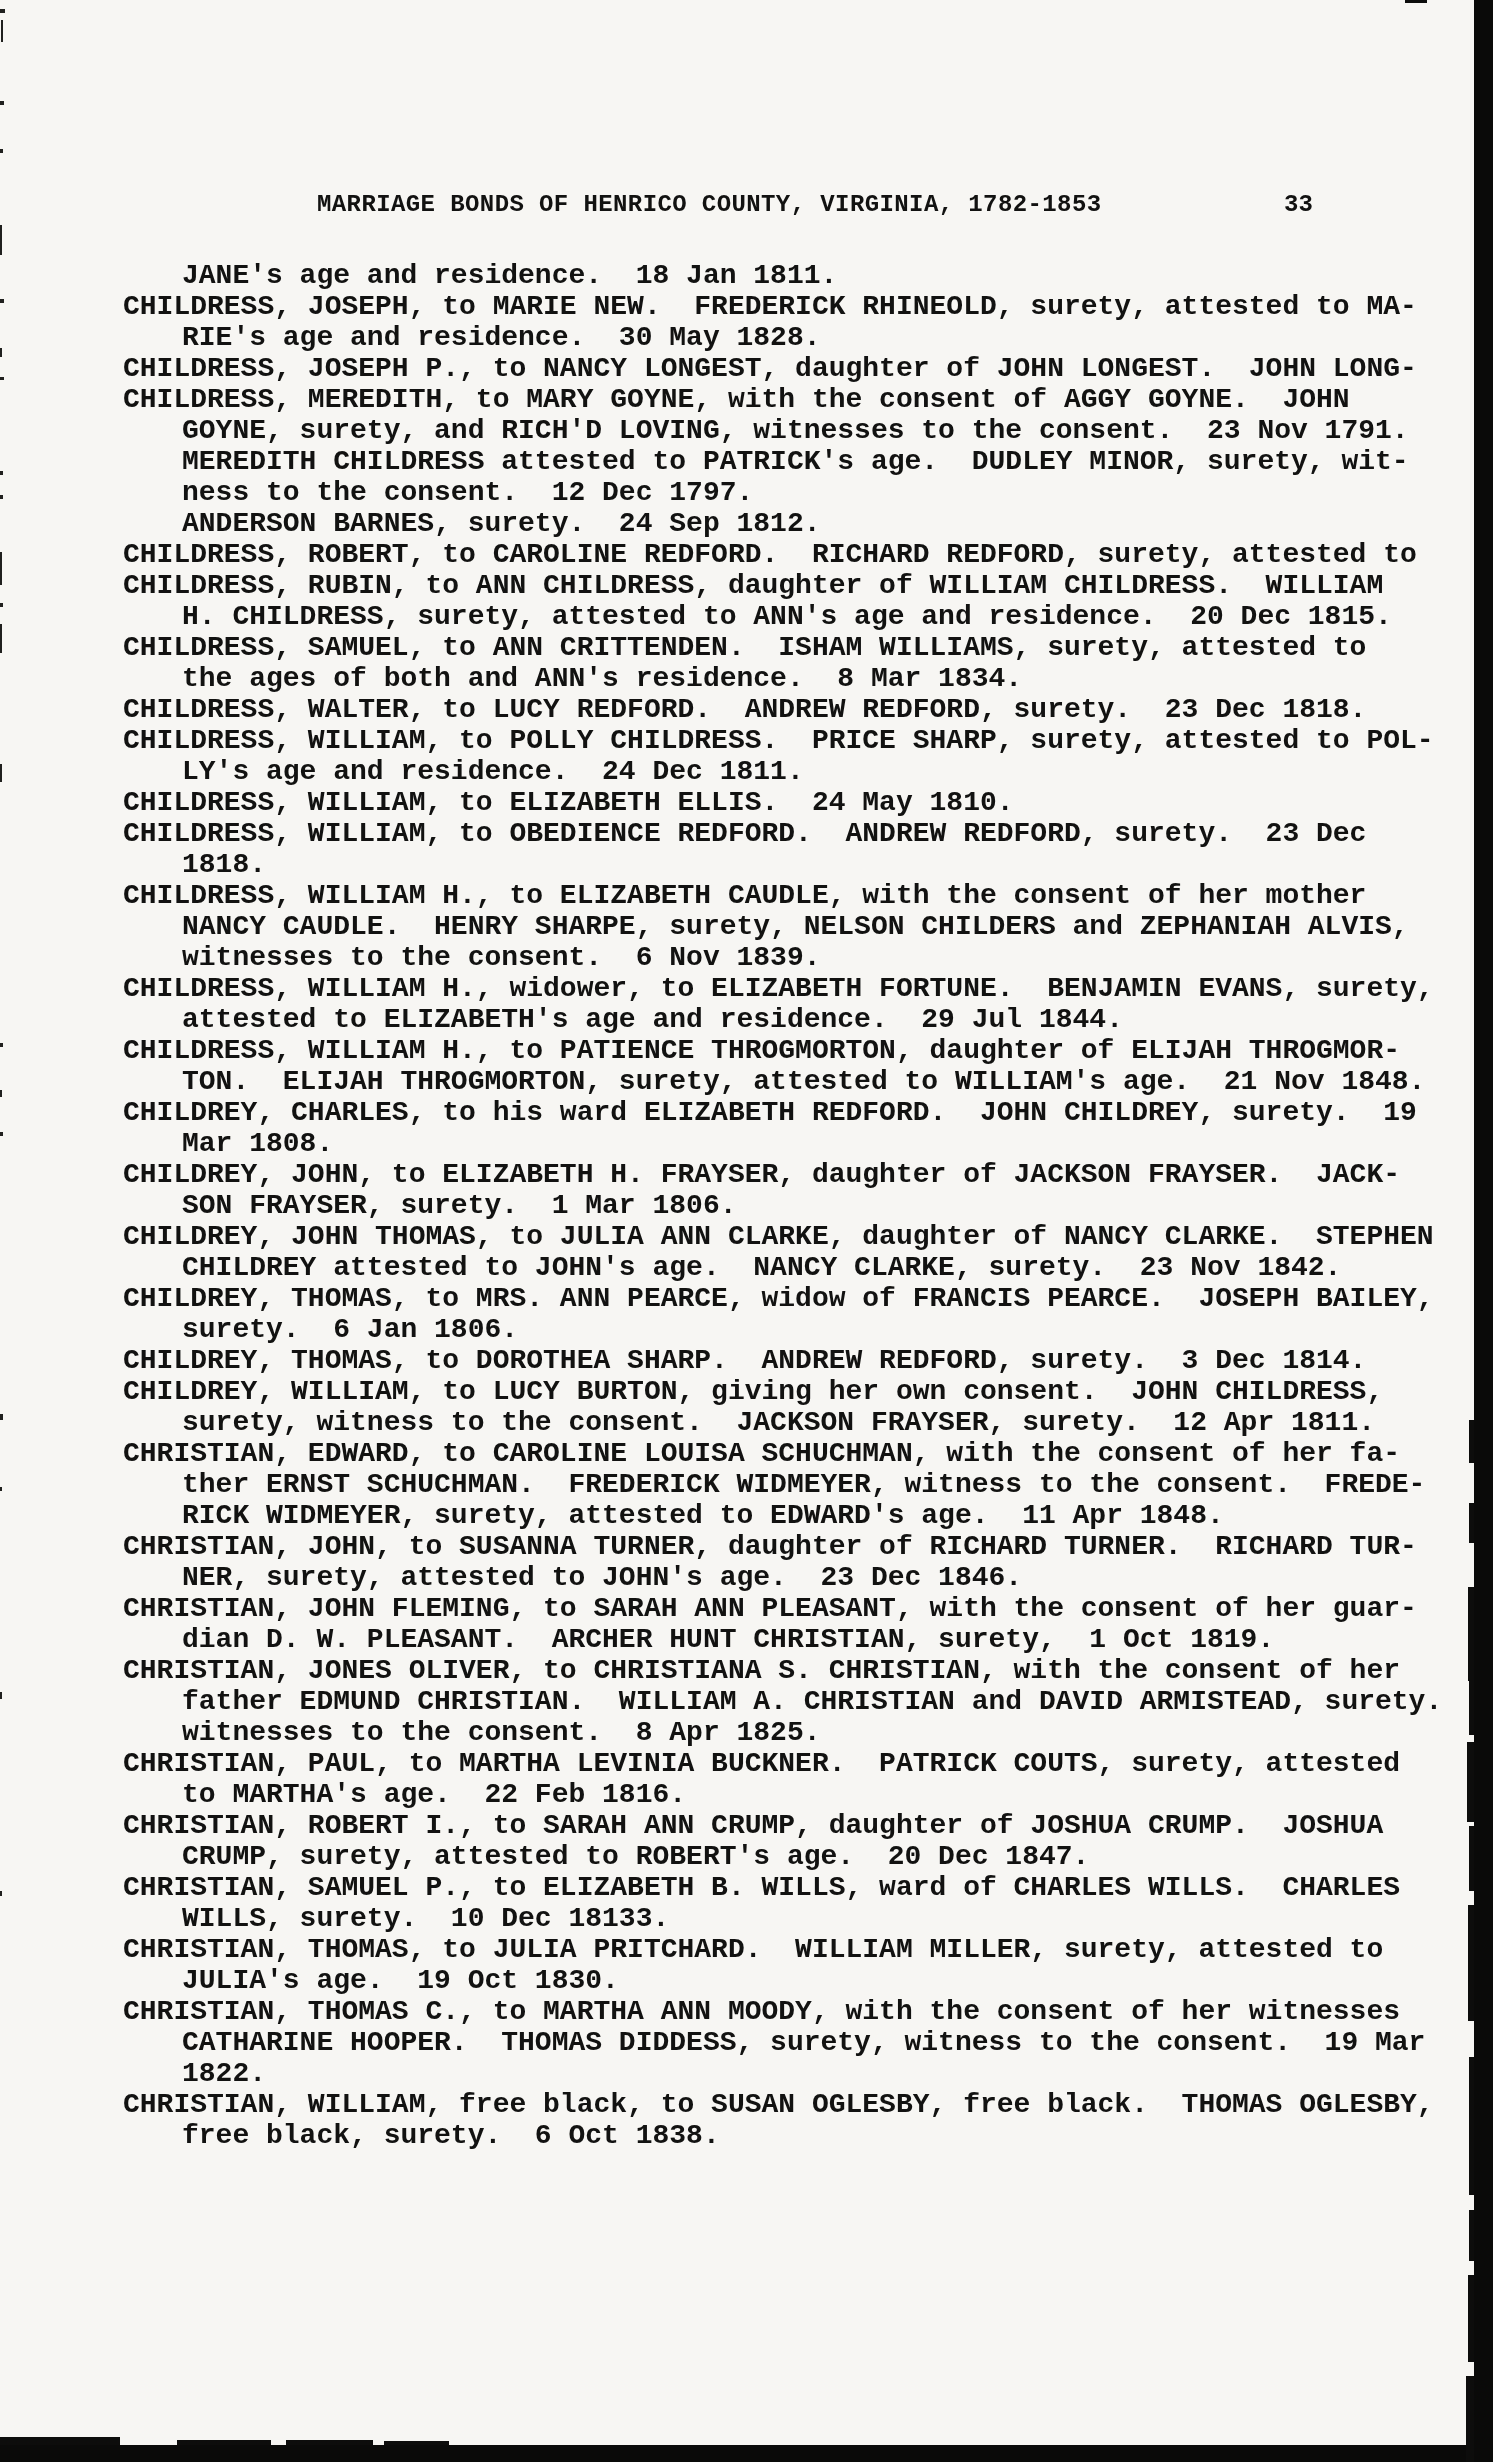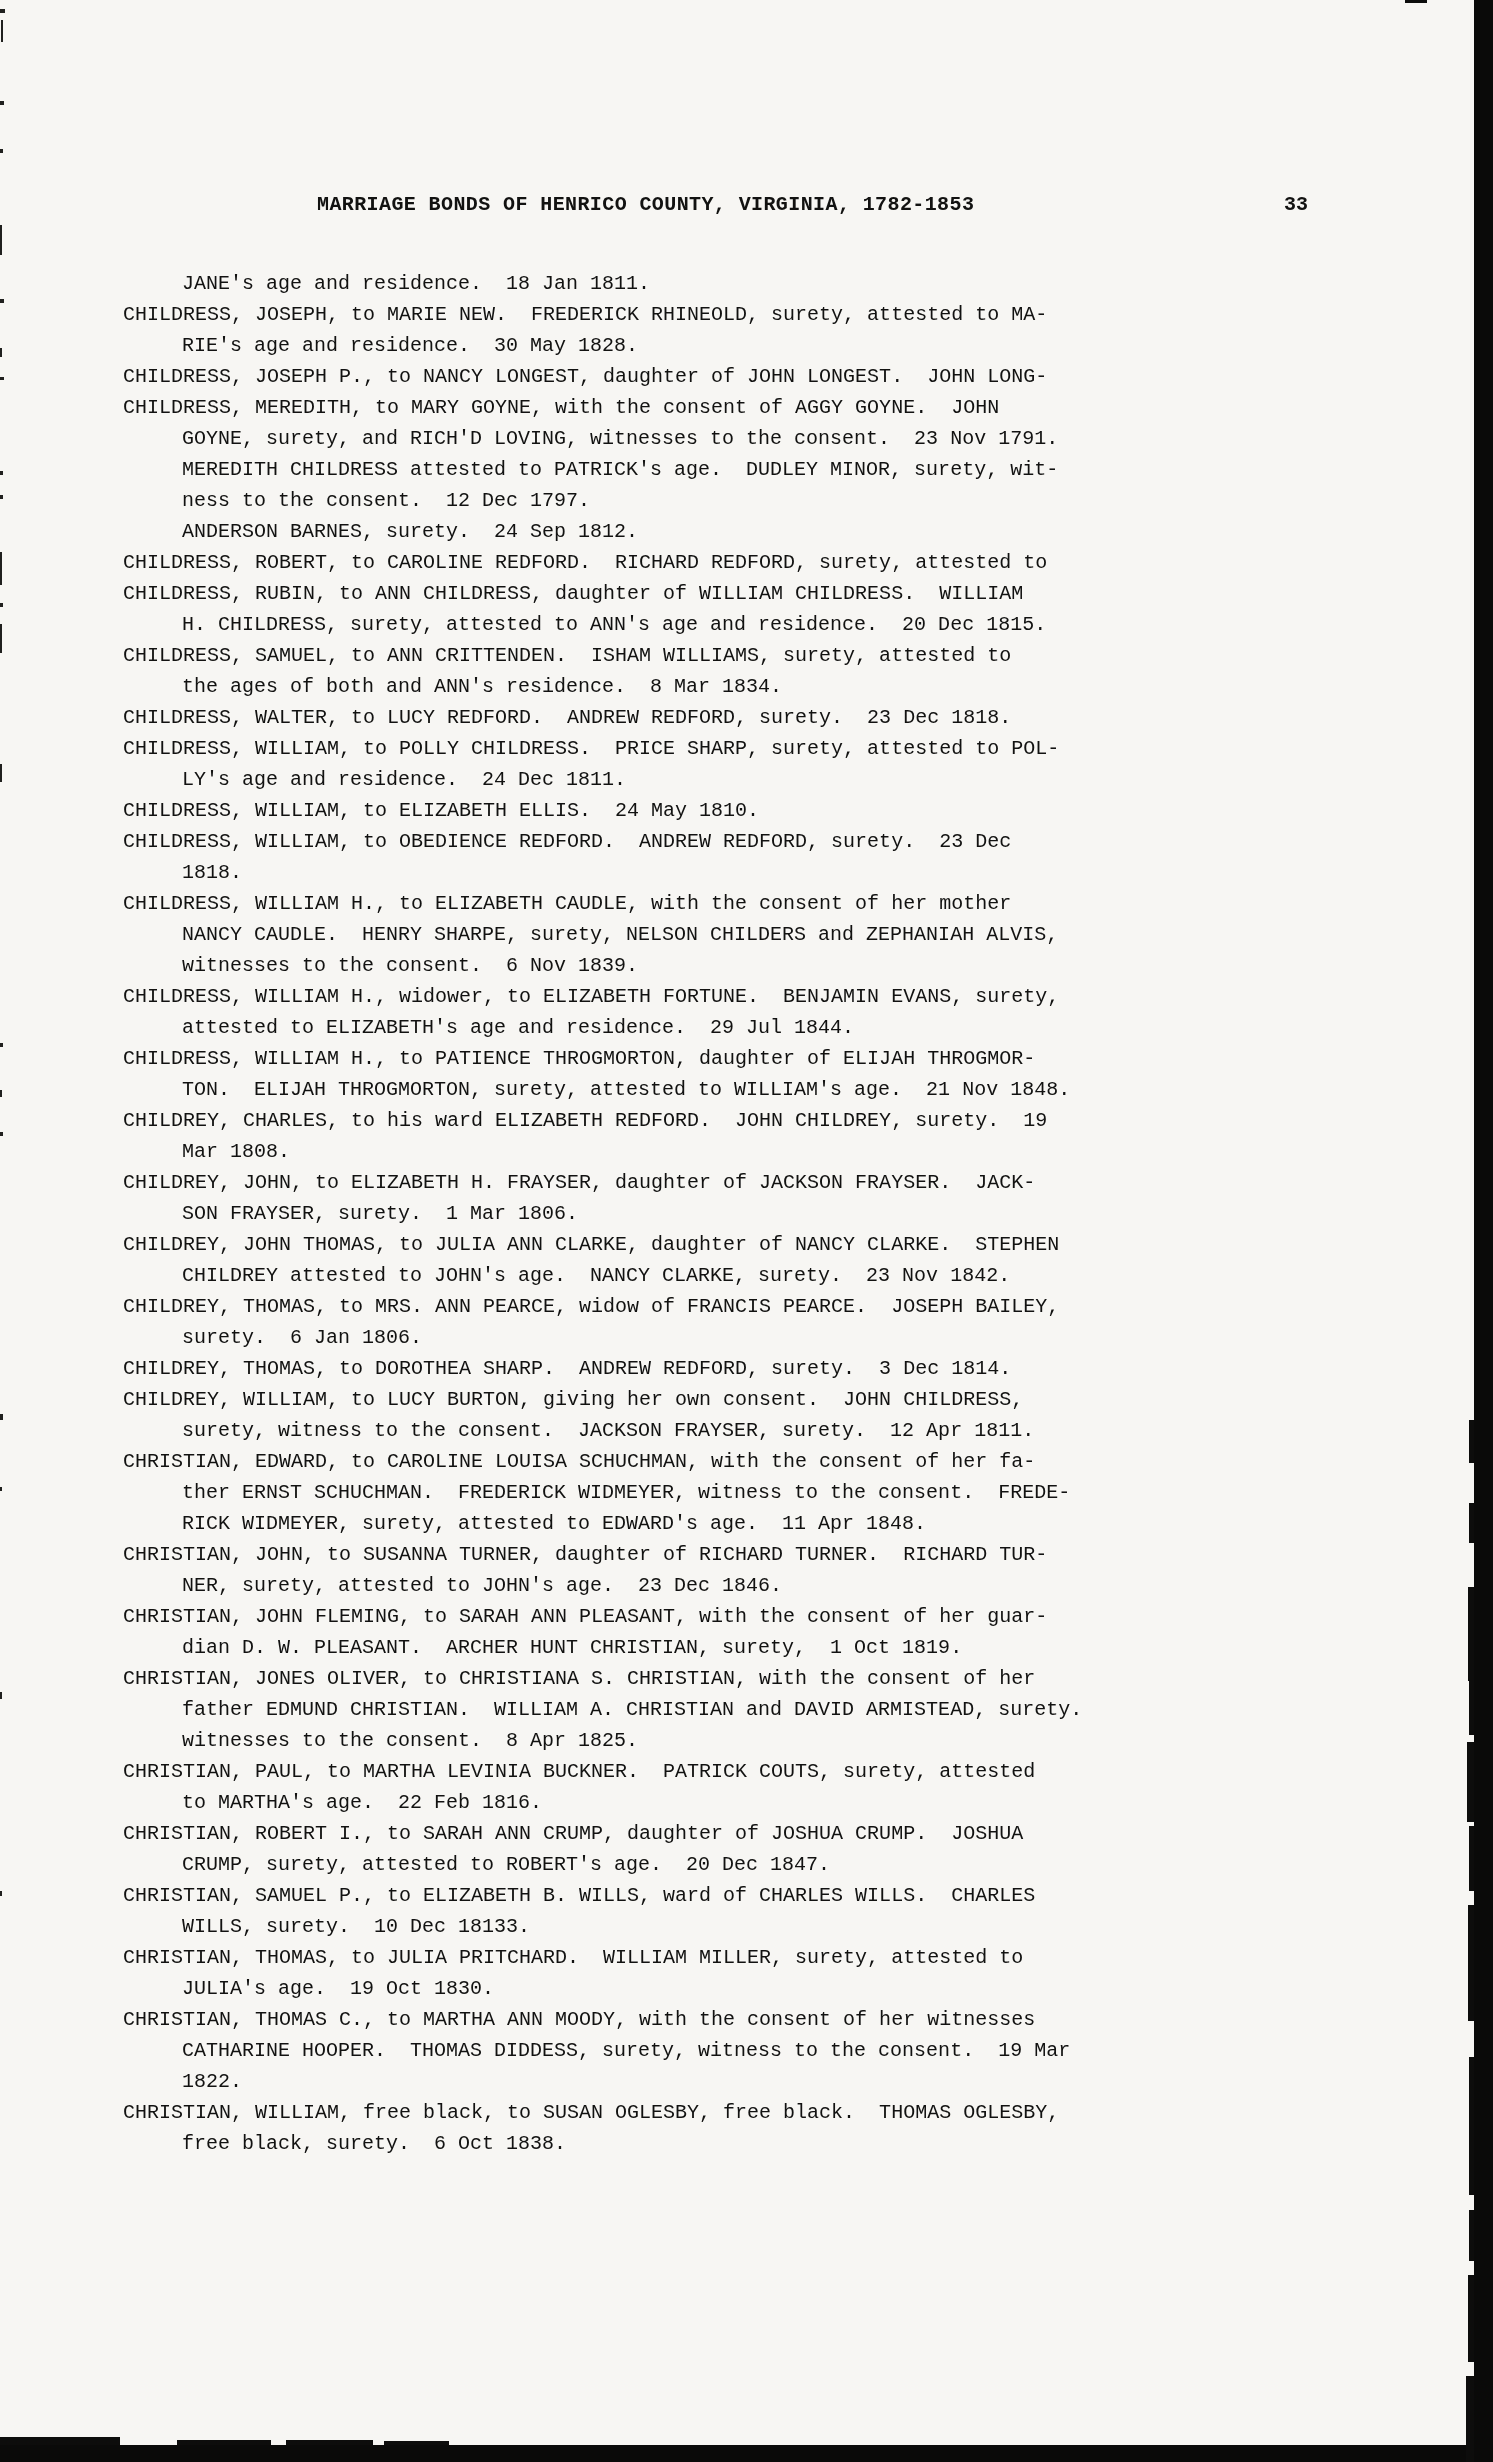--- a/index.html
+++ b/index.html
@@ -16,42 +16,42 @@
     font-family: "Liberation Mono", "DejaVu Sans Mono", monospace;
     color: #121211;
   }
   .header-row {
     position: absolute;
     top: 189px;
     left: 0;
     width: 1322px;
     height: 32px;
     line-height: 32px;
-    font-size: 20px;
+    font-size: 24px;
     font-weight: bold;
     white-space: pre;
   }
   .title {
     position: absolute;
     left: 317px;
     top: 0;
     letter-spacing: 0.4px;
   }
   .page-number {
     position: absolute;
     left: 1284px;
     top: 0;
   }
   .entries {
     position: absolute;
-    top: 268px;
+    top: 260px;
     left: 123px;
     width: 1318px;
-    font-size: 20px;
-    font-weight: normal;
+    font-size: 28px;
+    font-weight: bold;
   }
   .line {
     height: 31px;
     line-height: 31px;
     white-space: pre;
   }
   .line.indent {
     padding-left: 59px;
   }
   

